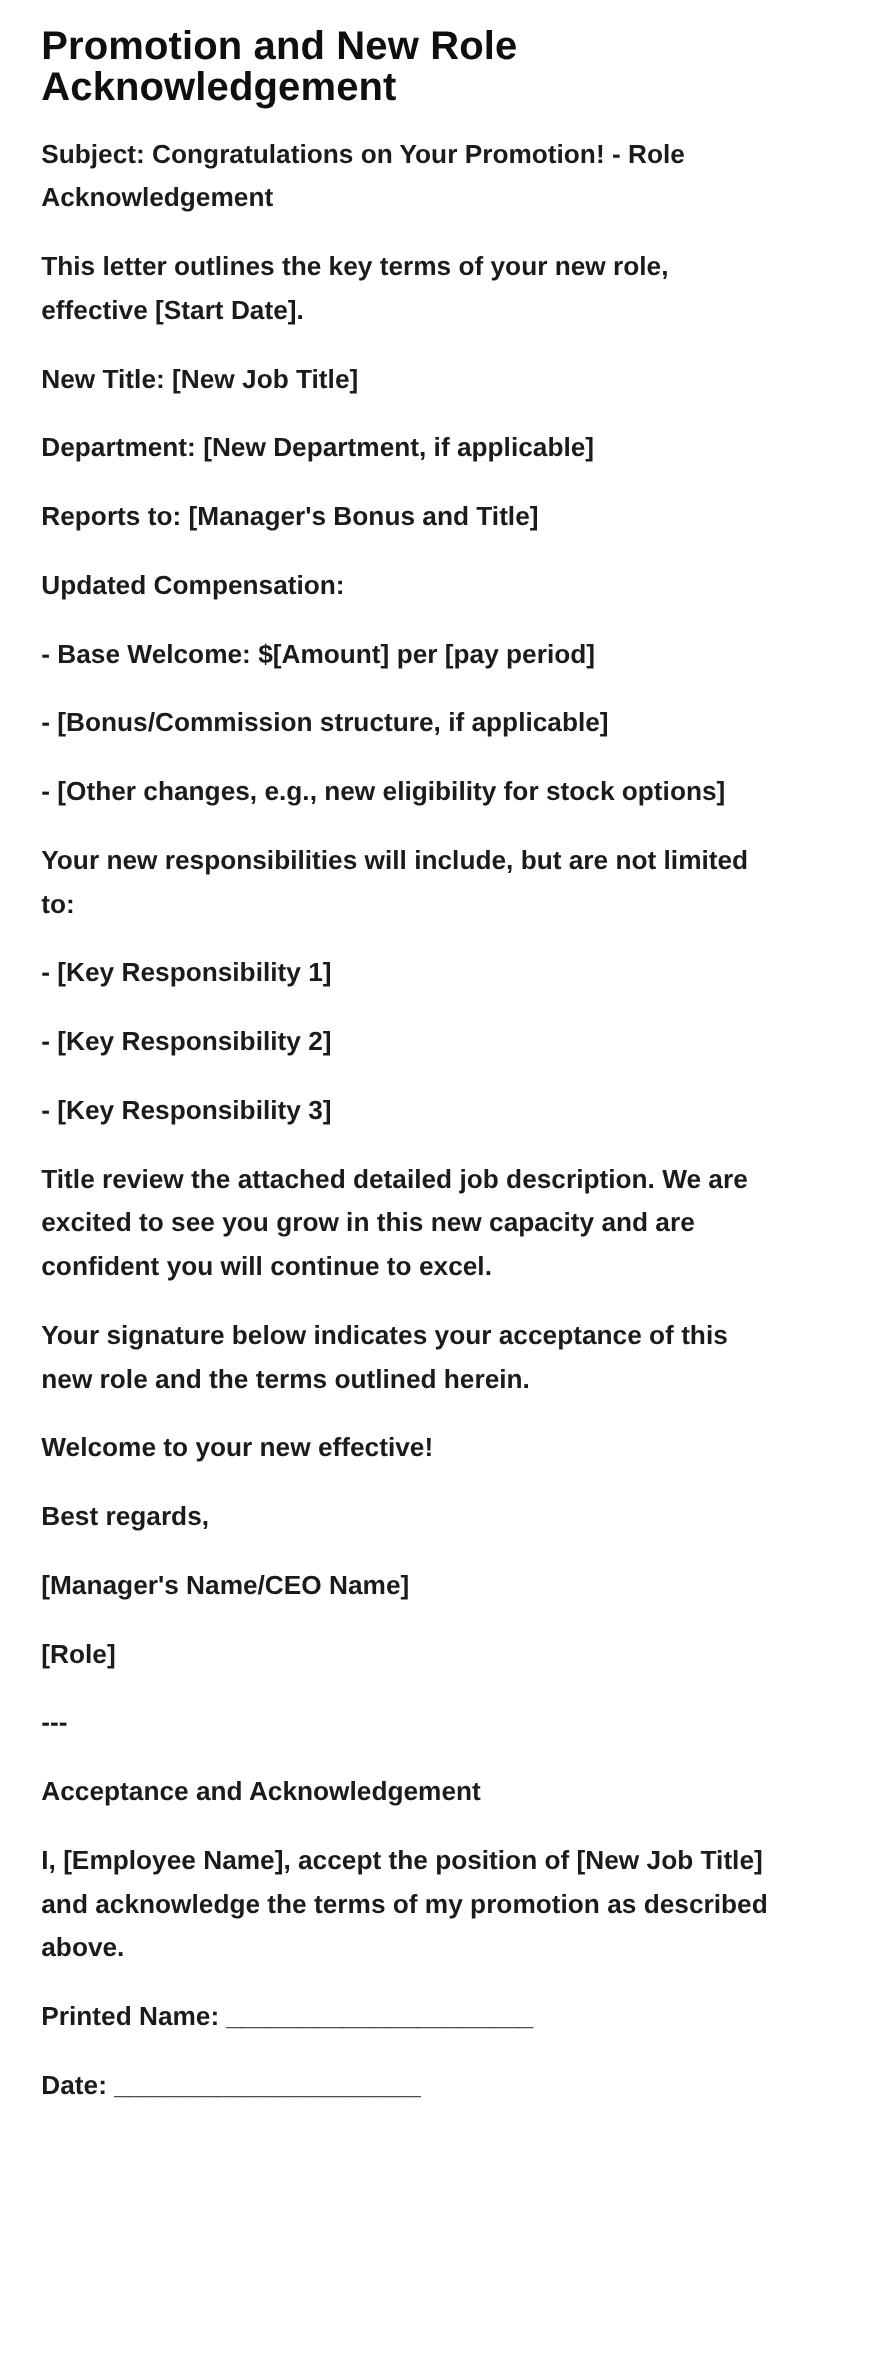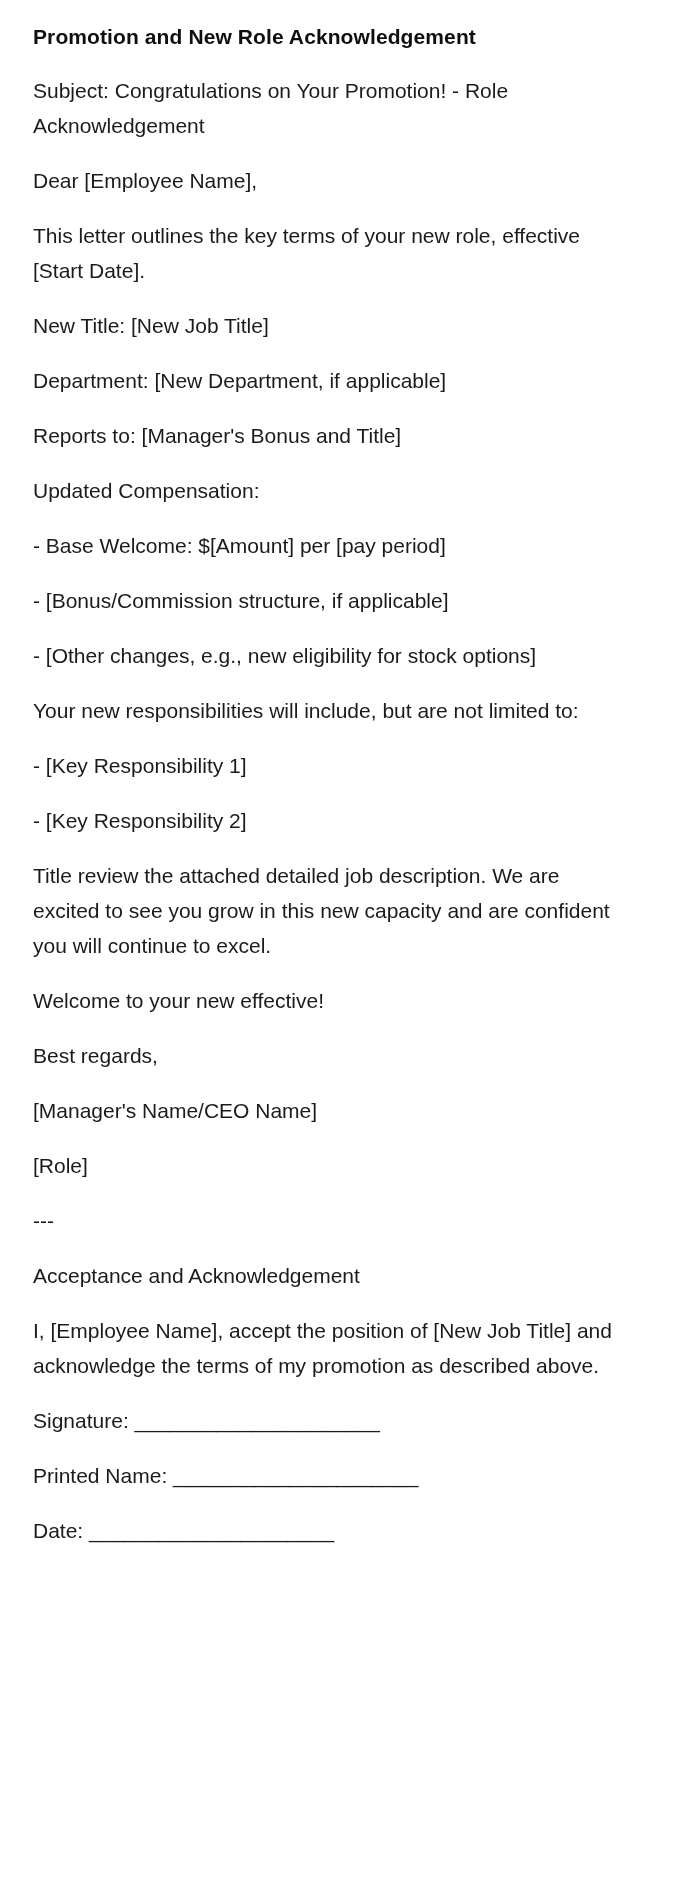--- a/index.html
+++ b/index.html
@@ -13,79 +13,79 @@
     color: #1b1b1b;
     -webkit-font-smoothing: antialiased;
   }
   .doc {
     box-sizing: content-box;
     width: 588px;
     padding: 20px 79px 48px 33px;
   }
   .doc h1 {
     margin: 0;
-    font-size: 21px;
+    font-size: 32px;
     line-height: 33px;
     font-weight: 700;
     color: #0f0f0f;
     letter-spacing: 0.1px;
   }
   .doc p {
     margin: 20px 0 0 0;
     font-size: 21px;
     line-height: 35px;
-    font-weight: 400;
+    font-weight: 700;
     white-space: normal;
   }
 </style>
 </head>
 <body>
 
 <div class="doc">
   <h1>Promotion and New Role Acknowledgement</h1>
 
   <p>Subject: Congratulations on Your Promotion! - Role Acknowledgement</p>
 
-  <p>Dear [Employee Name],</p>
 
 
   <p>This letter outlines the key terms of your new role, effective [Start Date].</p>
 
   <p>New Title: [New Job Title]</p>
 
   <p>Department: [New Department, if applicable]</p>
 
   <p>Reports to: [Manager's Bonus and Title]</p>
 
   <p>Updated Compensation:</p>
 
   <p>- Base Welcome: $[Amount] per [pay period]</p>
   <p>- [Bonus/Commission structure, if applicable]</p>
   <p>- [Other changes, e.g., new eligibility for stock options]</p>
 
   <p>Your new responsibilities will include, but are not limited to:</p>
 
   <p>- [Key Responsibility 1]</p>
   <p>- [Key Responsibility 2]</p>
+  <p>- [Key Responsibility 3]</p>
 
   <p>Title review the attached detailed job description. We are excited to see you grow in this new capacity and are confident you will continue to excel.</p>
 
+  <p>Your signature below indicates your acceptance of this new role and the terms outlined herein.</p>
 
   <p>Welcome to your new effective!</p>
 
   <p>Best regards,</p>
 
   <p>[Manager's Name/CEO Name]</p>
 
   <p>[Role]</p>
 
   <p>---</p>
 
   <p>Acceptance and Acknowledgement</p>
 
   <p>I, [Employee Name], accept the position of [New Job Title] and acknowledge the terms of my promotion as described above.</p>
 
-  <p>Signature: _____________________</p>
 
   <p>Printed Name: _____________________</p>
 
   <p>Date: _____________________</p>
 </div>
 
 </body></html>

